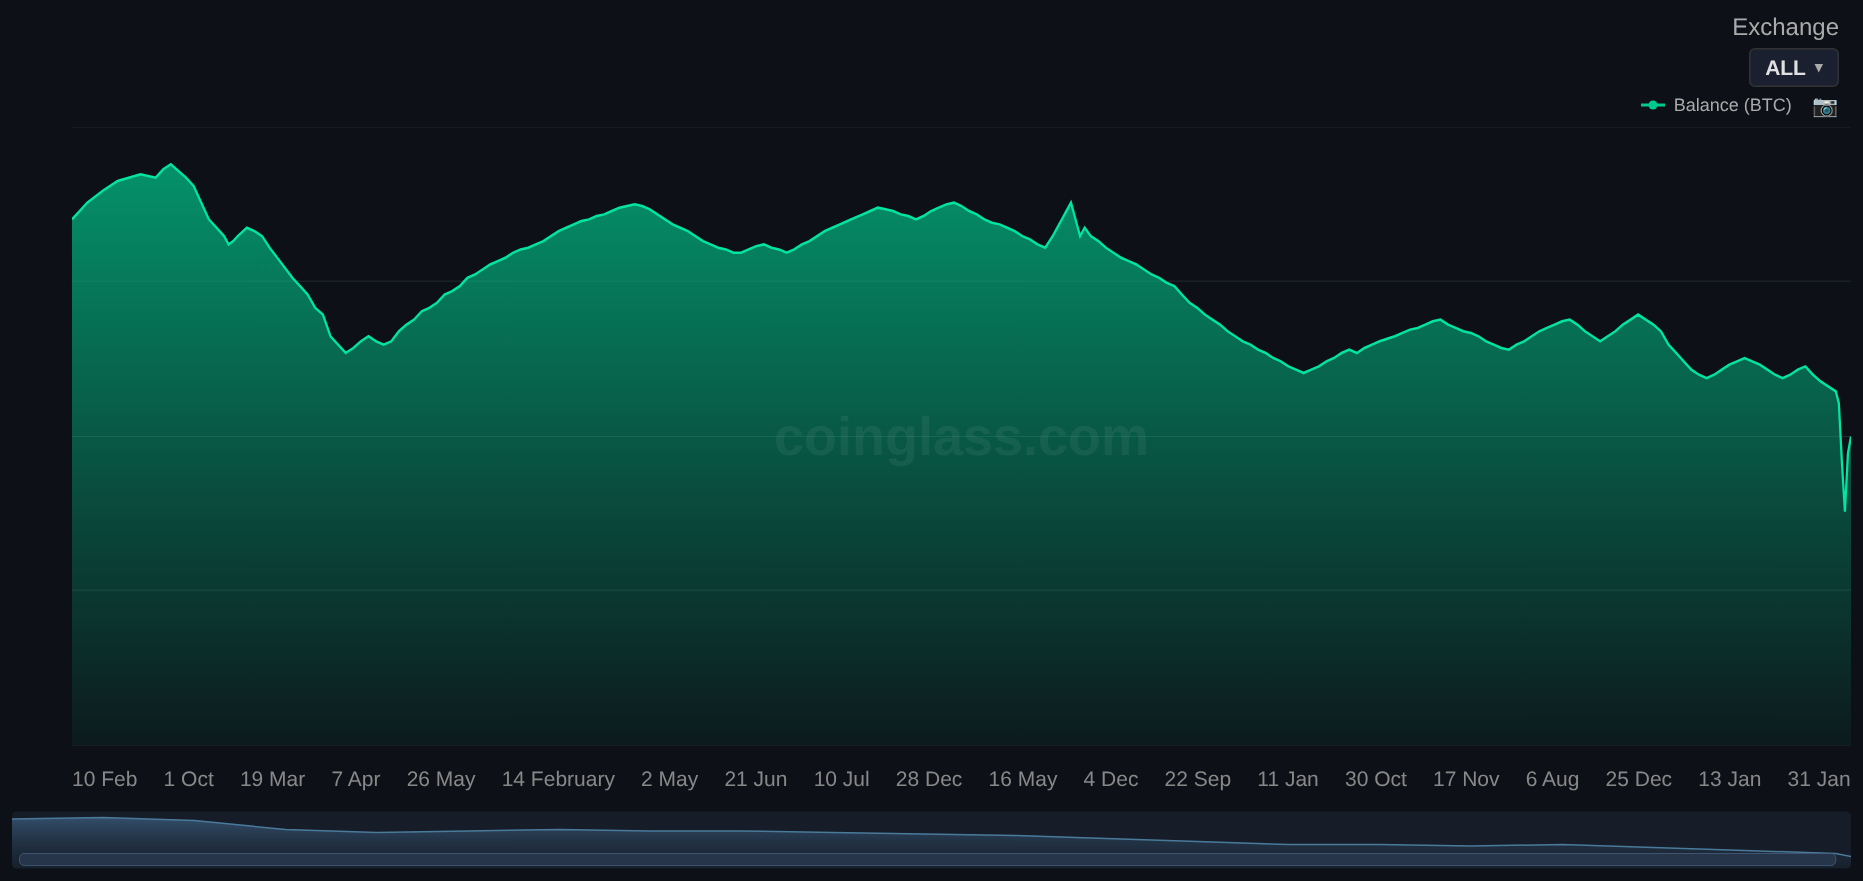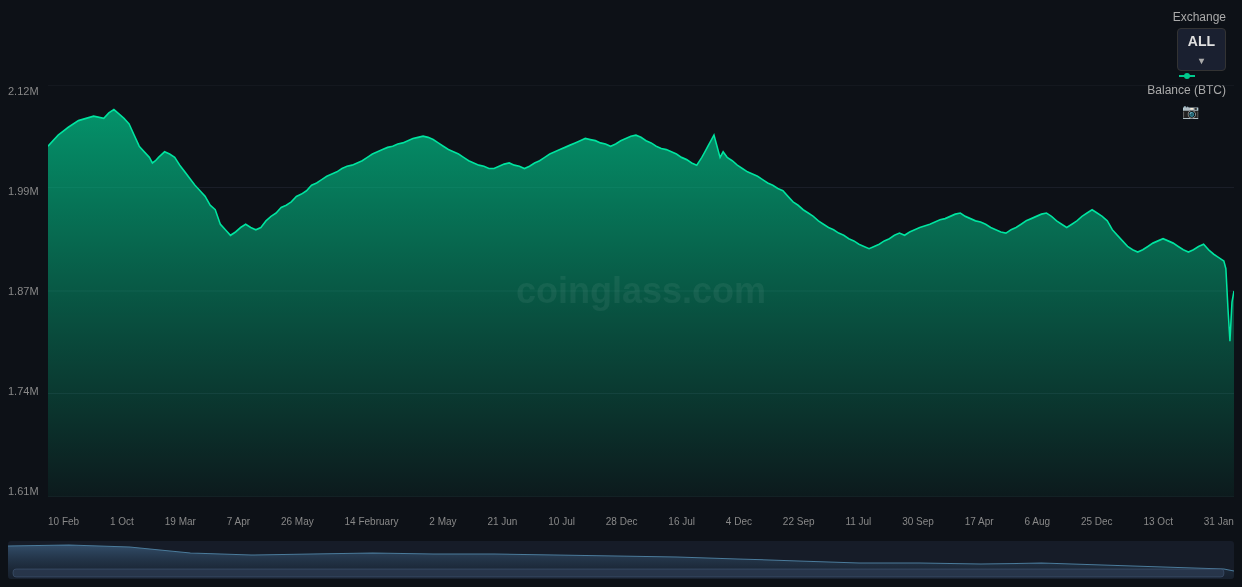--- a/index.html
+++ b/index.html
@@ -29,48 +29,46 @@
     .exchange-panel {
       position: absolute;
       top: 10px;
       right: 16px;
       display: flex;
       flex-direction: column;
       align-items: flex-end;
       gap: 4px;
     }
     .exchange-label {
-      font-size: 12px;
+      font-size: 16px;
       color: #aaa;
     }
     .exchange-dropdown {
       display: flex;
       align-items: center;
       gap: 6px;
       background: #1a2030;
       border: 1px solid #333;
       border-radius: 4px;
       padding: 4px 10px;
       cursor: pointer;
       color: #e0e0e0;
       font-size: 14px;
       font-weight: bold;
-      flex-direction: column;
     }
     .exchange-dropdown .chevron {
       font-size: 10px;
       color: #aaa;
     }
     .legend {
       display: flex;
       align-items: center;
       gap: 6px;
       font-size: 12px;
       color: #aaa;
-      flex-direction: column;
     }
     .legend-dot {
       width: 16px;
       height: 2px;
       background: #00c98d;
       position: relative;
     }
     .legend-dot::before {
       content: '';
       position: absolute;
@@ -115,21 +113,21 @@
     }
     .x-axis {
       position: absolute;
       left: 48px;
       right: 8px;
       bottom: 0;
       height: 28px;
       display: flex;
       justify-content: space-between;
       align-items: flex-end;
-      font-size: 10px;
+      font-size: 14px;
       color: #888;
     }
     .watermark {
       position: absolute;
       left: 50%;
       top: 50%;
       transform: translate(-50%, -50%);
       font-size: 36px;
       font-weight: bold;
       color: rgba(255,255,255,0.06);
@@ -169,27 +167,20 @@
       <span class="chevron">▾</span>
     </div>
     <div class="legend">
       <div class="legend-dot"></div>
       <span>Balance (BTC)</span>
       <span class="camera-icon">📷</span>
     </div>
   </div>
 
   <div class="chart-area">
-    <div class="y-axis">
-      <span>2.12M</span>
-      <span>1.99M</span>
-      <span>1.87M</span>
-      <span>1.74M</span>
-      <span>1.61M</span>
-    </div>
 
     <div class="chart-svg-container">
       <div class="watermark">coinglass.com</div>
       <svg width="100%" height="100%" viewBox="0 0 1170 370" preserveAspectRatio="none" xmlns="http://www.w3.org/2000/svg">
 
         <line x1="0" y1="0" x2="1170" y2="0" class="grid-line"></line>
         <line x1="0" y1="92" x2="1170" y2="92" class="grid-line"></line>
         <line x1="0" y1="185" x2="1170" y2="185" class="grid-line"></line>
         <line x1="0" y1="277" x2="1170" y2="277" class="grid-line"></line>
         <line x1="0" y1="370" x2="1170" y2="370" class="grid-line"></line>
@@ -311,29 +302,29 @@
       <span>10 Feb</span>
       <span>1 Oct</span>
       <span>19 Mar</span>
       <span>7 Apr</span>
       <span>26 May</span>
       <span>14 February</span>
       <span>2 May</span>
       <span>21 Jun</span>
       <span>10 Jul</span>
       <span>28 Dec</span>
-      <span>16 Jul</span>
+      <span>16 May</span>
       <span>4 Dec</span>
       <span>22 Sep</span>
-      <span>11 Jul</span>
-      <span>30 Sep</span>
-      <span>17 Apr</span>
+      <span>11 Jan</span>
+      <span>30 Oct</span>
+      <span>17 Nov</span>
       <span>6 Aug</span>
       <span>25 Dec</span>
-      <span>13 Oct</span>
+      <span>13 Jan</span>
       <span>31 Jan</span>
     </div>
   </div>
 
   <div class="mini-chart">
     <svg viewBox="0 0 1210 38" preserveAspectRatio="none" xmlns="http://www.w3.org/2000/svg">
       <defs>
         <linearGradient id="miniGrad" x1="0" y1="0" x2="0" y2="1">
           <stop offset="0%" stop-color="#3a5a7a" stop-opacity="0.8"></stop>
           <stop offset="100%" stop-color="#1a2a3a" stop-opacity="0.3"></stop>

